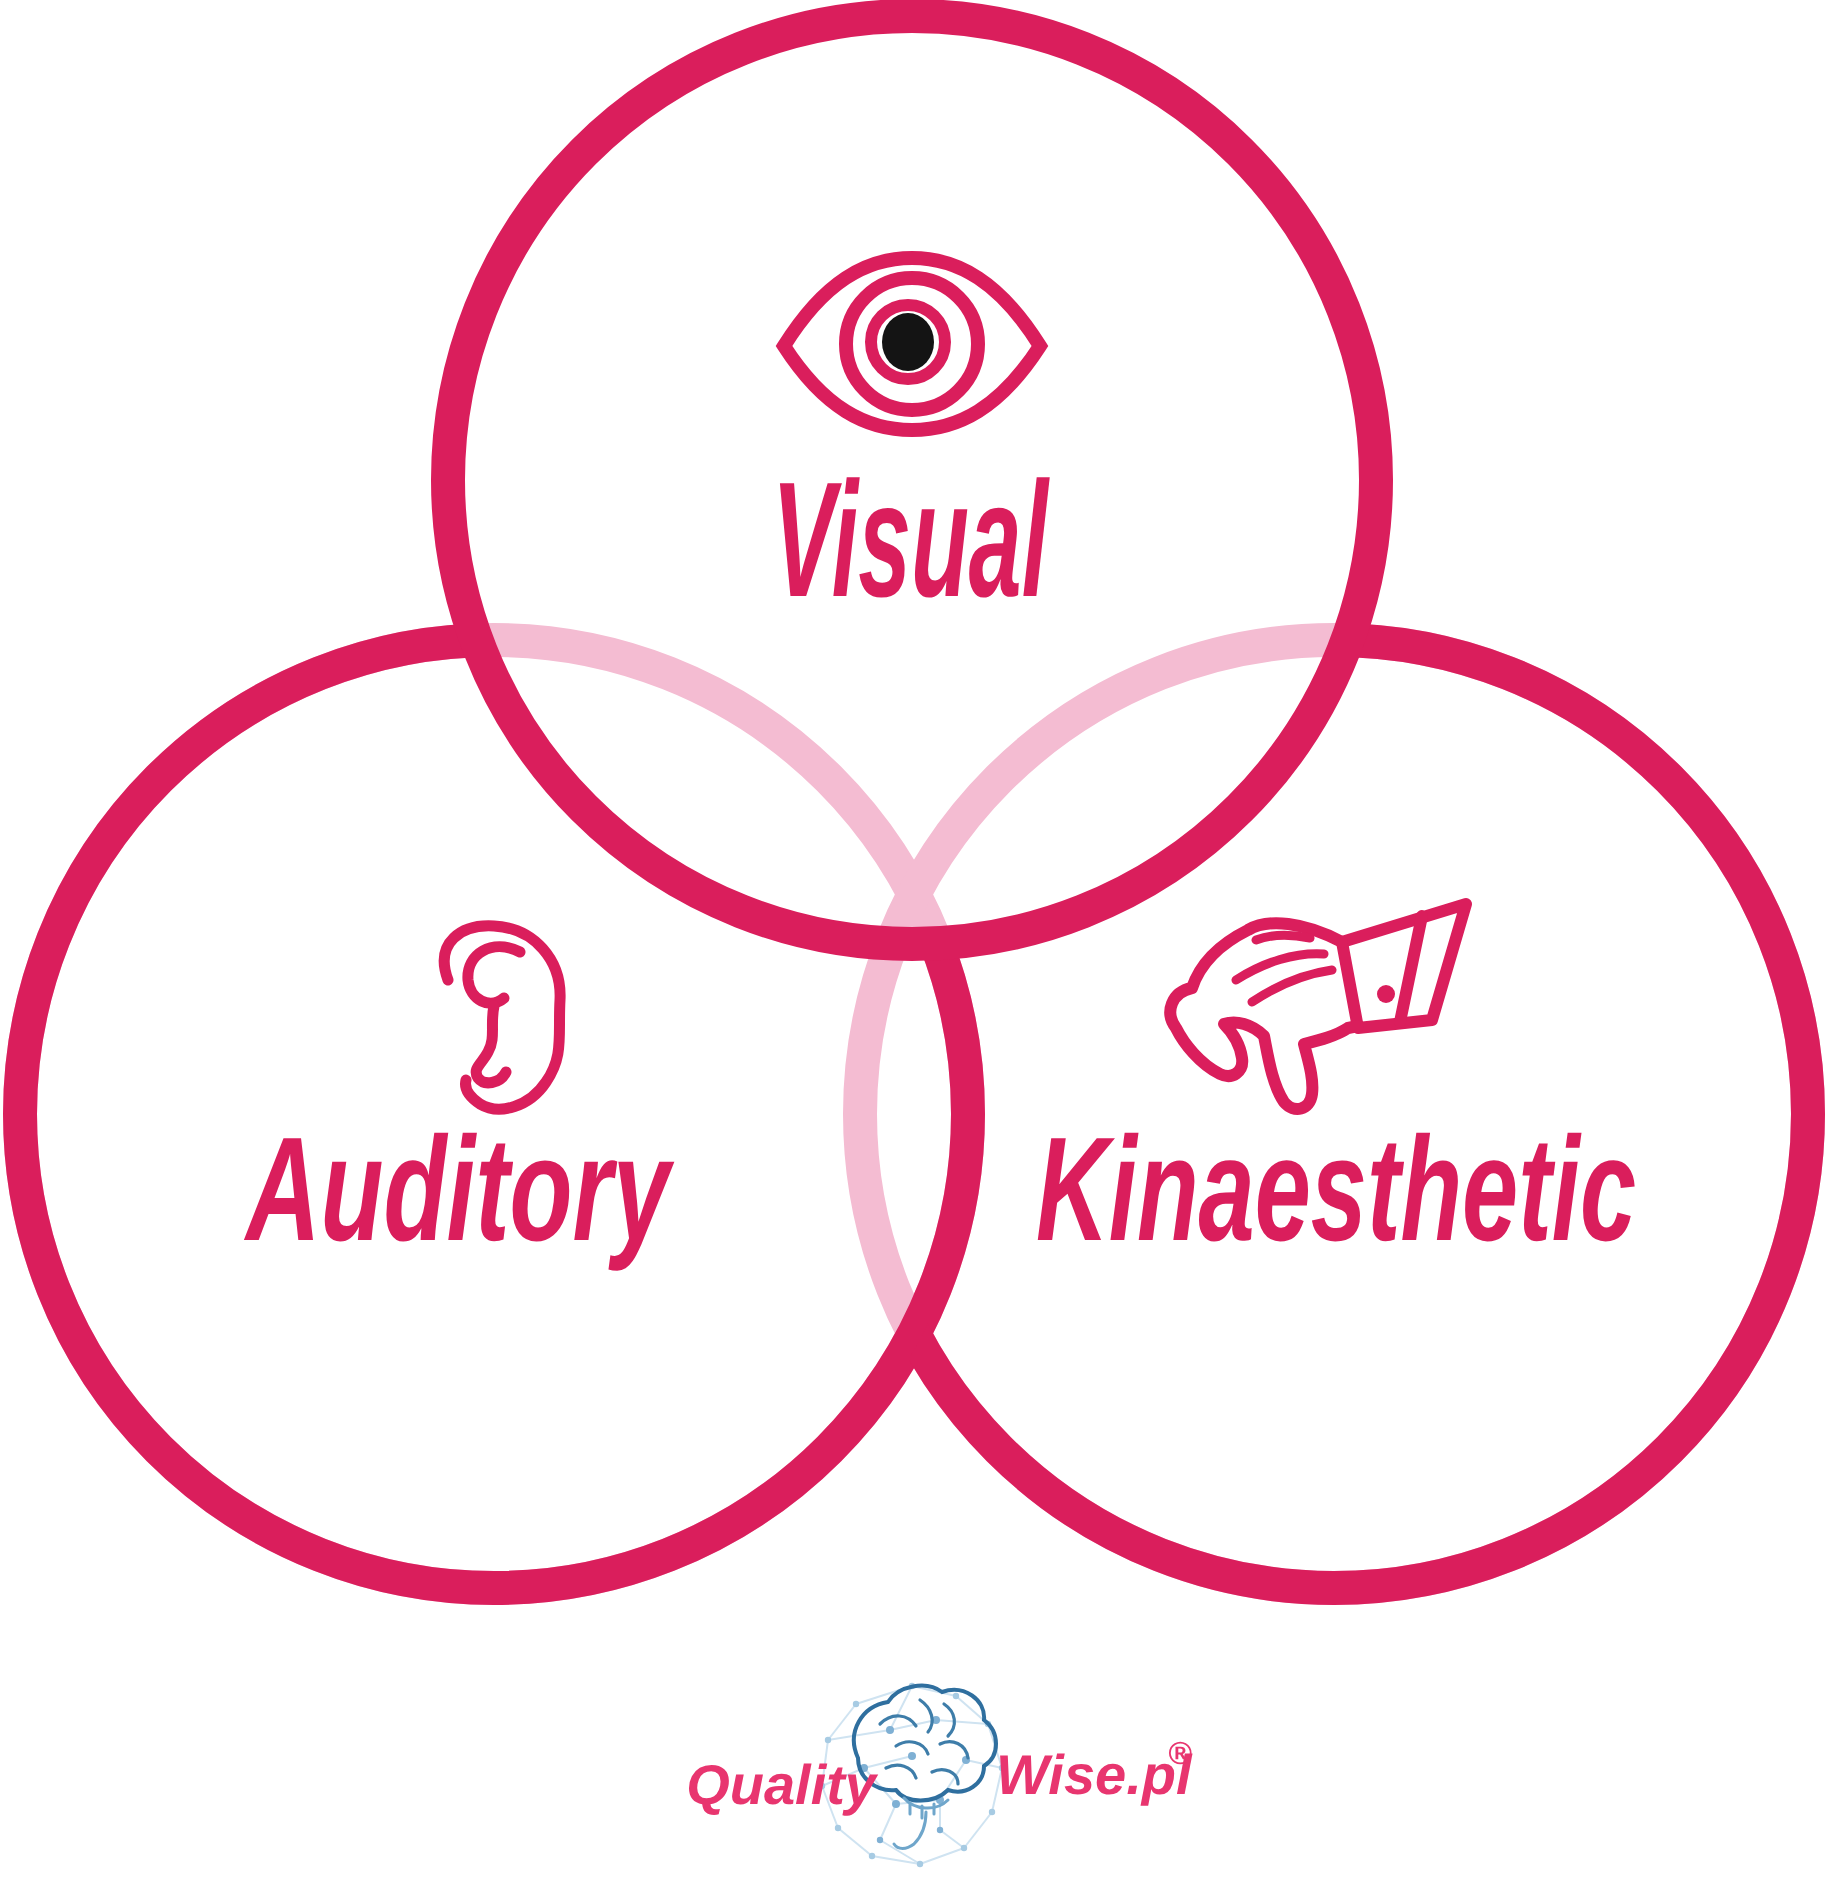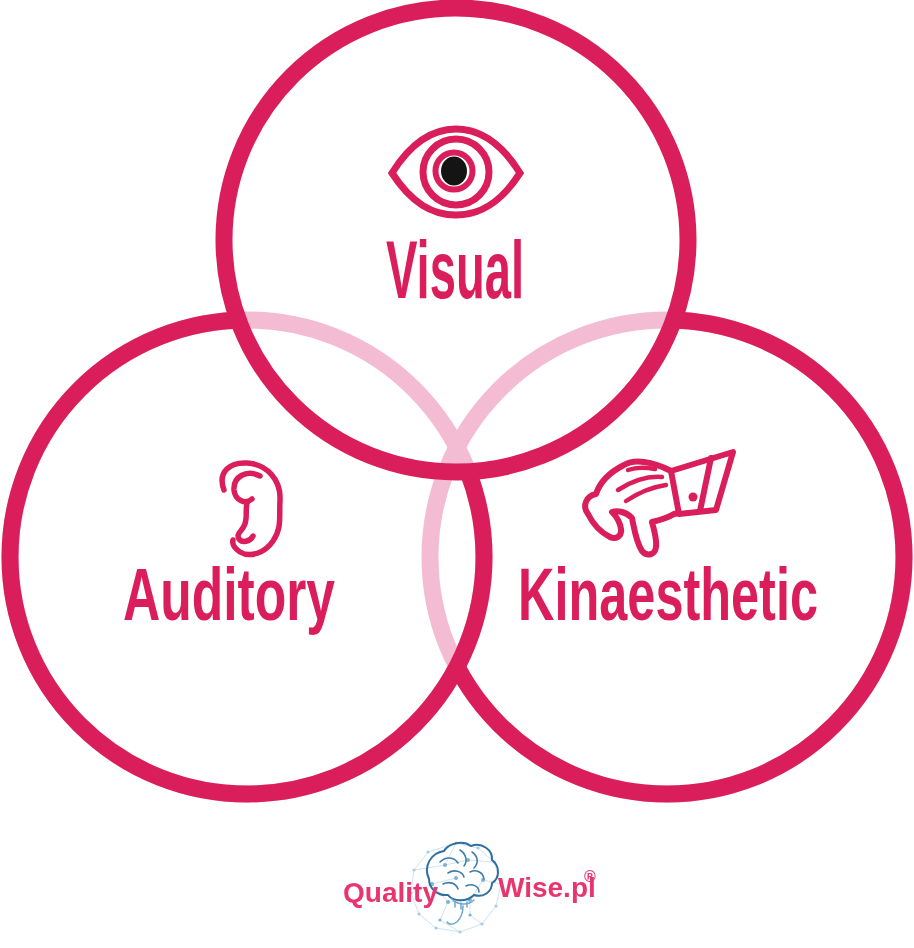--- a/index.html
+++ b/index.html
@@ -2,20 +2,21 @@
 <html><head>
 <meta charset="utf-8">
 <style>
   html,body{margin:0;padding:0;background:#ffffff;}
   .stage{
     position:relative;
     width:914px;height:948px;
     background:#ffffff;
     overflow:hidden;
     font-family:"Liberation Sans","DejaVu Sans",sans-serif;
+    font-style:italic;
   }
   svg{display:block;}
   .circle-label{
     font-family:"Liberation Sans","DejaVu Sans",sans-serif;
     font-weight:bold;
     fill:#DA1E5C;
   }
   .logo-text{
     font-family:"Liberation Sans","DejaVu Sans",sans-serif;
     font-weight:bold;

